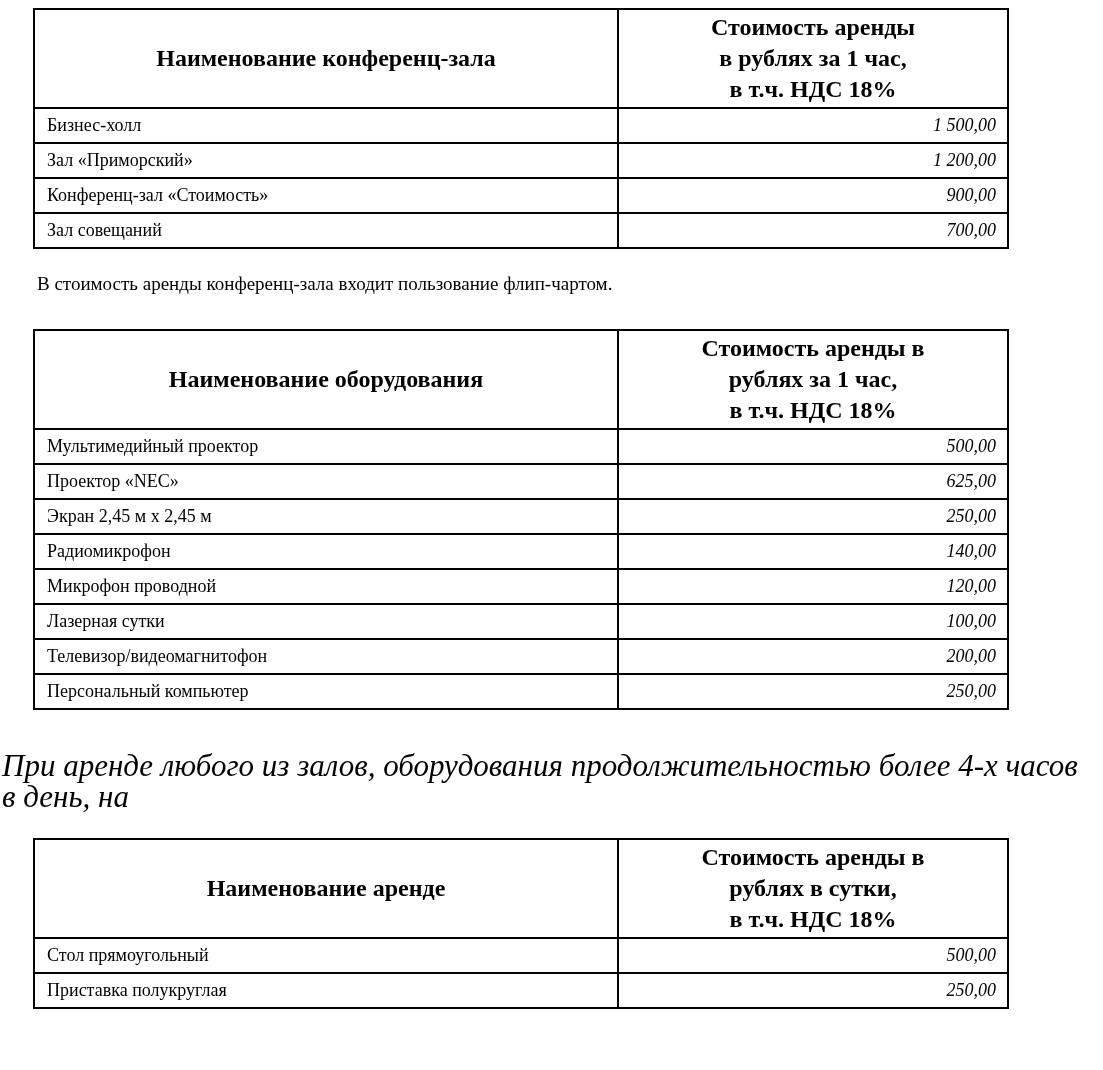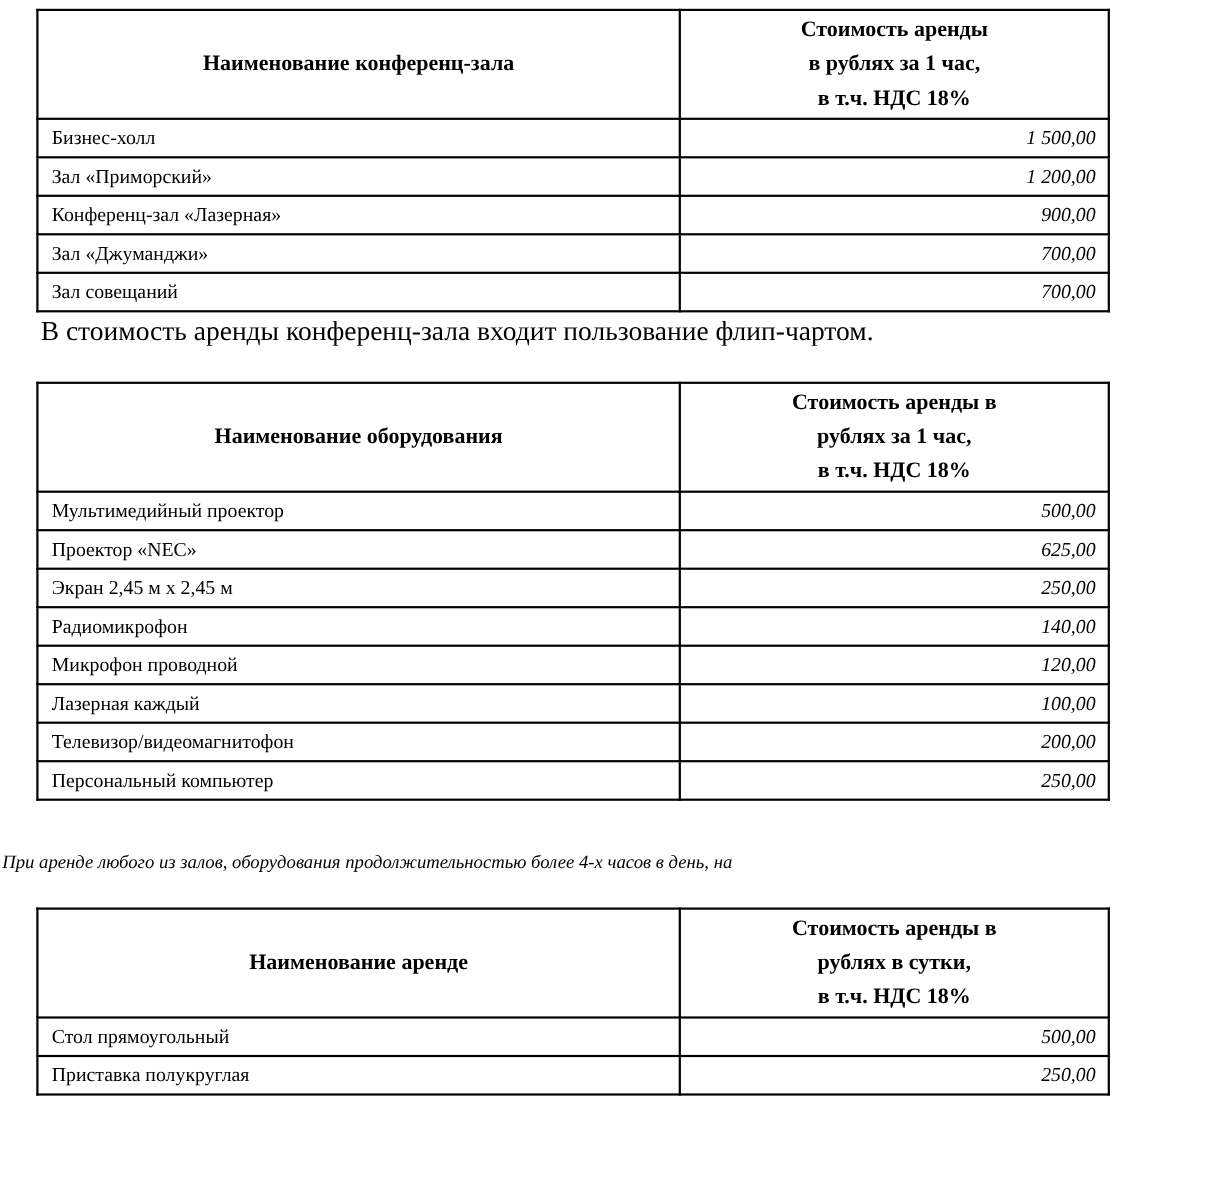--- a/index.html
+++ b/index.html
@@ -31,21 +31,21 @@
 
   .price-table th,
   .price-table td {
     border: 2px solid #000000;
     overflow: hidden;
   }
   .price-table th {
     font-weight: bold;
     text-align: center;
     vertical-align: middle;
-    font-size: 20px;
+    font-size: 24px;
     padding: 2px 0;
   }
   .price-table th .hline {
     display: block;
     line-height: 31px;
   }
   .price-table td {
     font-size: 18px;
     height: 33px;
     line-height: 31px;
@@ -56,28 +56,28 @@
     text-align: left;
     padding-left: 12px;
   }
   .price-table td.cell-price {
     text-align: right;
     padding-right: 11px;
     font-style: italic;
   }
 
   .note {
-    margin: 3px 0 0 37px;
-    font-size: 25px;
+    margin: 20px 0 0 37px;
+    font-size: 19px;
     line-height: 29px;
   }
   .discount-note {
     margin: 40px 0 0 2px;
     width: 1085px;
-    font-size: 17px;
+    font-size: 31px;
     line-height: 31px;
     font-style: italic;
   }
 </style>
 </head>
 <body>
 
 <div class="page">
 
   <table class="price-table" id="table-halls">
@@ -98,26 +98,22 @@
     <tbody>
       <tr>
         <td class="cell-name">Бизнес-холл</td>
         <td class="cell-price">1 500,00</td>
       </tr>
       <tr>
         <td class="cell-name">Зал «Приморский»</td>
         <td class="cell-price">1 200,00</td>
       </tr>
       <tr>
-        <td class="cell-name">Конференц-зал «Лазерная»</td>
+        <td class="cell-name">Конференц-зал «Стоимость»</td>
         <td class="cell-price">900,00</td>
-      </tr>
-      <tr>
-        <td class="cell-name">Зал «Джуманджи»</td>
-        <td class="cell-price">700,00</td>
       </tr>
       <tr>
         <td class="cell-name">Зал совещаний</td>
         <td class="cell-price">700,00</td>
       </tr>
     </tbody>
   </table>
 
   <p class="note">В стоимость аренды конференц-зала входит пользование флип-чартом.</p>
 
@@ -151,21 +147,21 @@
       </tr>
       <tr>
         <td class="cell-name">Радиомикрофон</td>
         <td class="cell-price">140,00</td>
       </tr>
       <tr>
         <td class="cell-name">Микрофон проводной</td>
         <td class="cell-price">120,00</td>
       </tr>
       <tr>
-        <td class="cell-name">Лазерная каждый</td>
+        <td class="cell-name">Лазерная сутки</td>
         <td class="cell-price">100,00</td>
       </tr>
       <tr>
         <td class="cell-name">Телевизор/видеомагнитофон</td>
         <td class="cell-price">200,00</td>
       </tr>
       <tr>
         <td class="cell-name">Персональный компьютер</td>
         <td class="cell-price">250,00</td>
       </tr>

